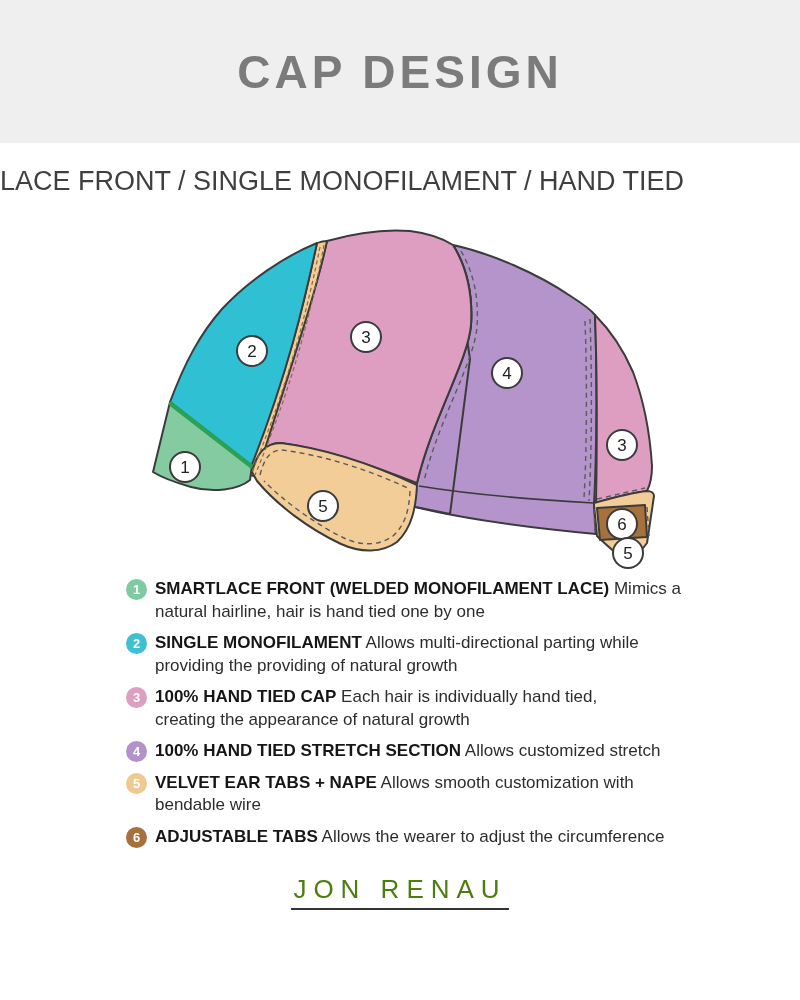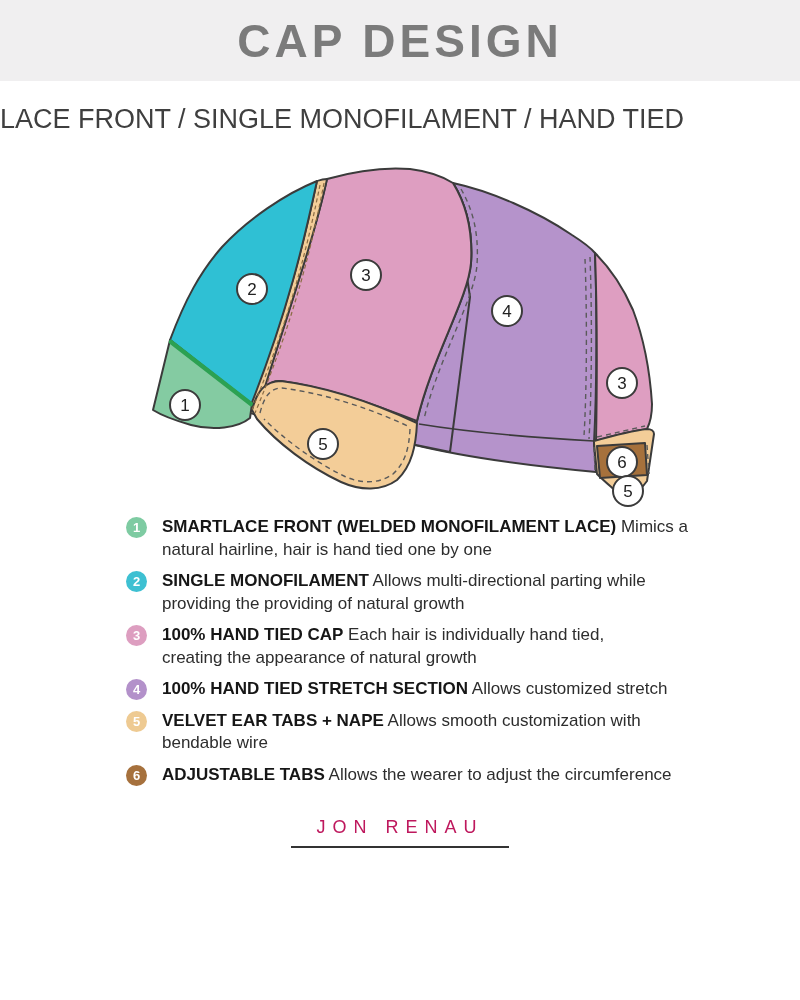--- a/index.html
+++ b/index.html
@@ -2,21 +2,21 @@
 <html><head>
 <meta charset="utf-8">
 <style>
   html,body{margin:0;padding:0;}
   body{
     width:800px;height:1000px;background:#ffffff;
     font-family:"Liberation Sans",sans-serif;
     position:relative;overflow:hidden;
   }
   .header-band{
-    width:800px;height:81px;background:#f0eff0;
+    width:800px;height:143px;background:#f0eff0;
     display:flex;align-items:center;justify-content:center;
   }
   .header-title{
     font-size:46px;font-weight:bold;color:#7b7b7b;
     letter-spacing:4px;
   }
   .subtitle{
     margin-top:22px;
     font-size:27px;color:#3f3f3f;letter-spacing:0px;line-height:32px;
     font-weight:normal;
@@ -25,27 +25,27 @@
   .legend{width:800px;padding-left:126px;box-sizing:border-box;margin-top:2px;}
   .legend-item{
     display:flex;align-items:flex-start;margin-bottom:9px;width:600px;
   }
   .legend-badge{
     flex:0 0 auto;width:21px;height:21px;border-radius:50%;
     color:#ffffff;font-size:13px;font-weight:bold;line-height:21px;
     text-align:center;margin-top:1px;
   }
   .legend-text{
-    margin-left:15px;width:555px;
+    margin-left:8px;width:555px;
     font-size:17px;line-height:22.5px;color:#2d2d2d;
   }
   .legend-text b{color:#161616;}
   .footer{margin-top:26px;text-align:center;}
   .footer-brand{
-    font-size:18px;color:#be185d;letter-spacing:7px;line-height:30px;
+    font-size:26px;color:#4d7c0f;letter-spacing:7px;line-height:30px;
   }
   .footer-rule{
     width:218px;height:0;border:none;border-top:2px solid #333333;
     margin:4px auto 4px auto;
   }
   .footer-subbrand{
     font-size:26px;color:#2b2b2b;letter-spacing:7px;line-height:30px;
   }
 </style>
 </head>

